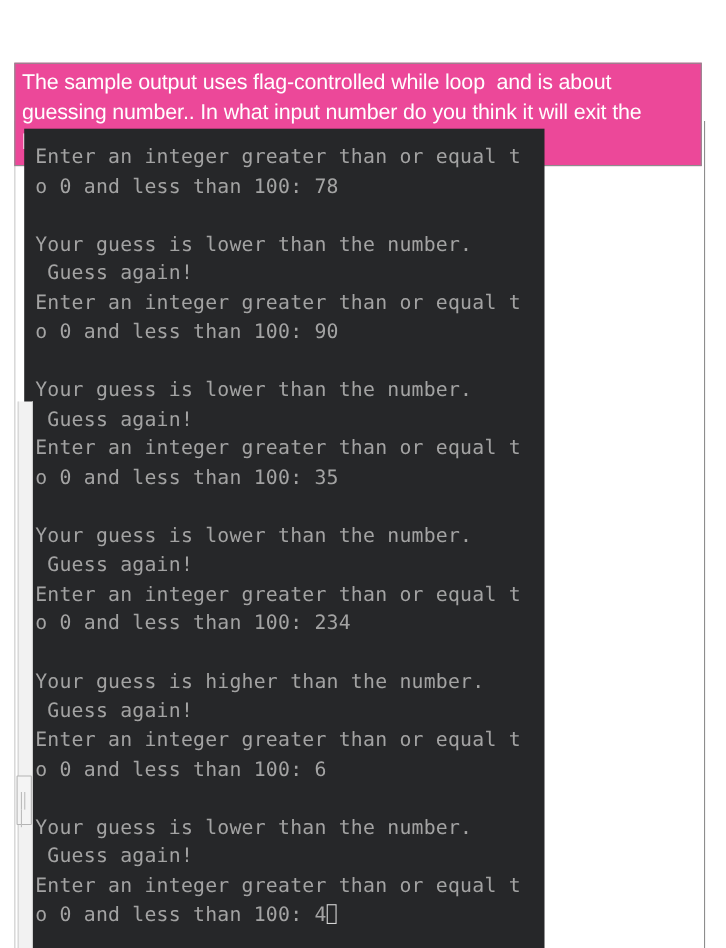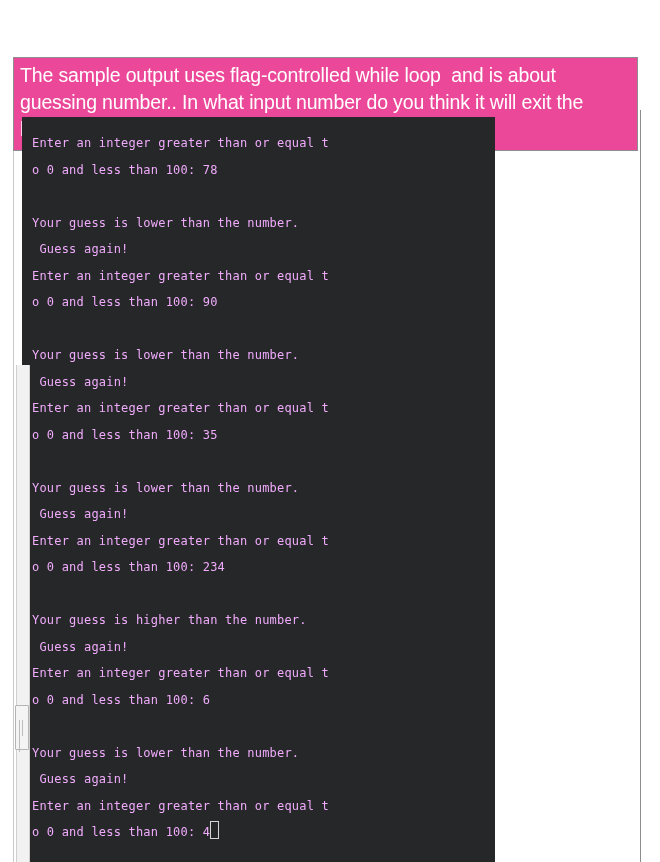--- a/index.html
+++ b/index.html
@@ -81,23 +81,23 @@
     height: 745px;
     background: #262729;
     overflow: hidden;
   }
 
   #console-text {
     position: absolute;
     left: 10px;
     top: 13px;
     right: 0;
-    color: #f0abfc;
+    color: #a3a3a3;
     font-family: "DejaVu Sans Mono", "Liberation Mono", monospace;
-    font-size: 12px;
+    font-size: 18px;
     line-height: 26.5px;
     white-space: pre;
     letter-spacing: 0.2px;
   }
   #console-text .ln {
     display: block;
     height: 26.5px;
   }
   #console-text .ln.blank {
     color: transparent;

